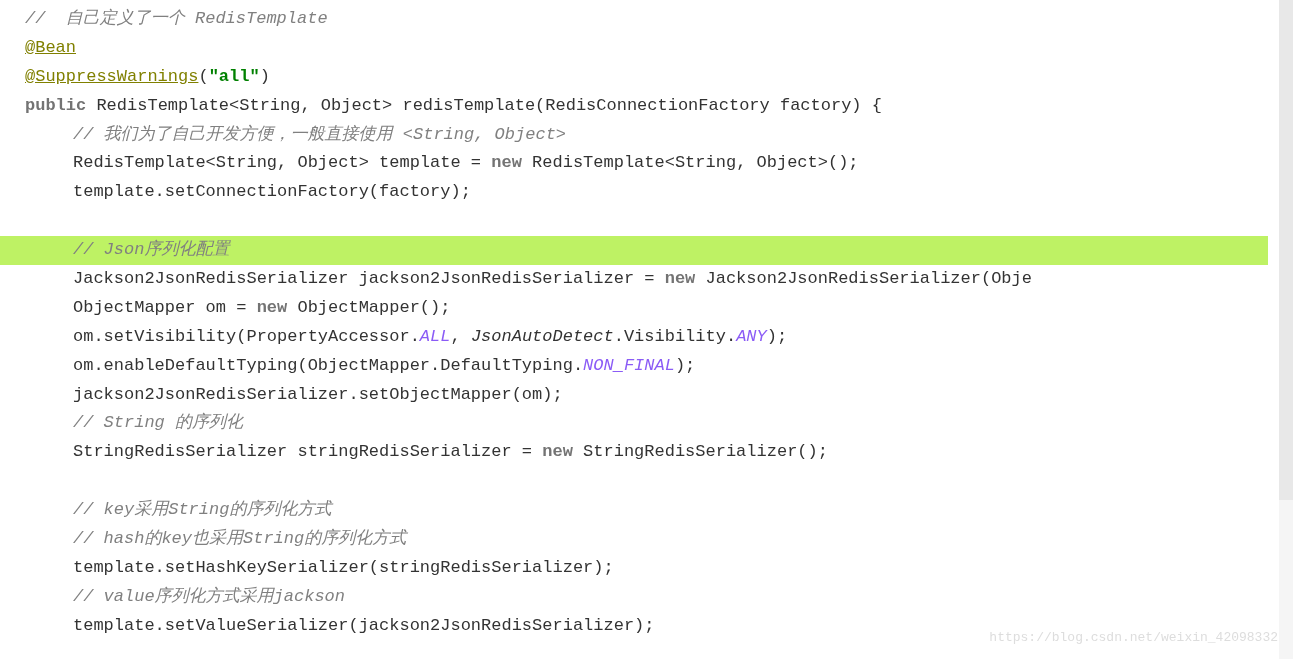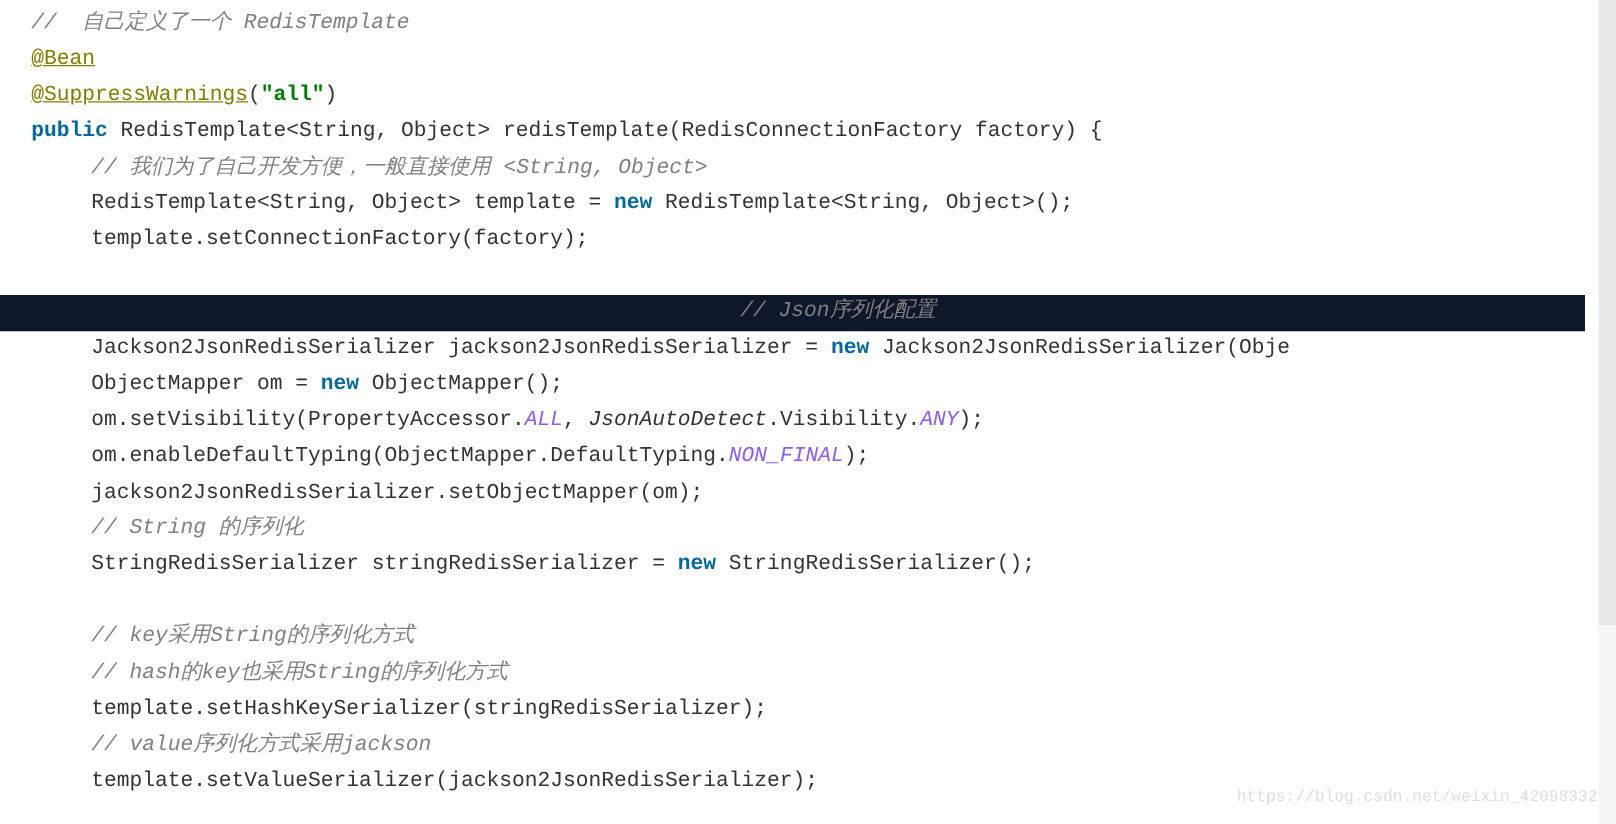--- a/index.html
+++ b/index.html
@@ -11,31 +11,30 @@
       color: #333333;
       padding: 5px 0 5px 25px;
       overflow-x: hidden;
       position: relative;
       width: 1293px;
       height: 659px;
     }
     .line { white-space: pre; }
     .comment { color: #808080; font-style: italic; margin-top: 43px; }
     .annotation { color: #808000; text-decoration: underline; }
-    .keyword { color: #0369a1; font-weight: bold; }
+    .keyword { color: #737373; font-weight: bold; }
     .string { color: #008000; font-weight: bold; }
     .constant { color: #8b5cf6; font-style: italic; }
     .italic-type { font-style: italic; }
     .highlighted-line {
-      background: #0f172a;
+      background: #bef264;
       display: block;
       width: 100%;
       margin-left: -25px;
       padding-left: 25px;
-      text-align: center;
     }
     .indent1 { padding-left: 48px; }
     .watermark {
       position: absolute;
       bottom: 10px;
       right: 15px;
       color: #dddddd;
       font-size: 13px;
       font-family: Liberation Mono, monospace;
     }

